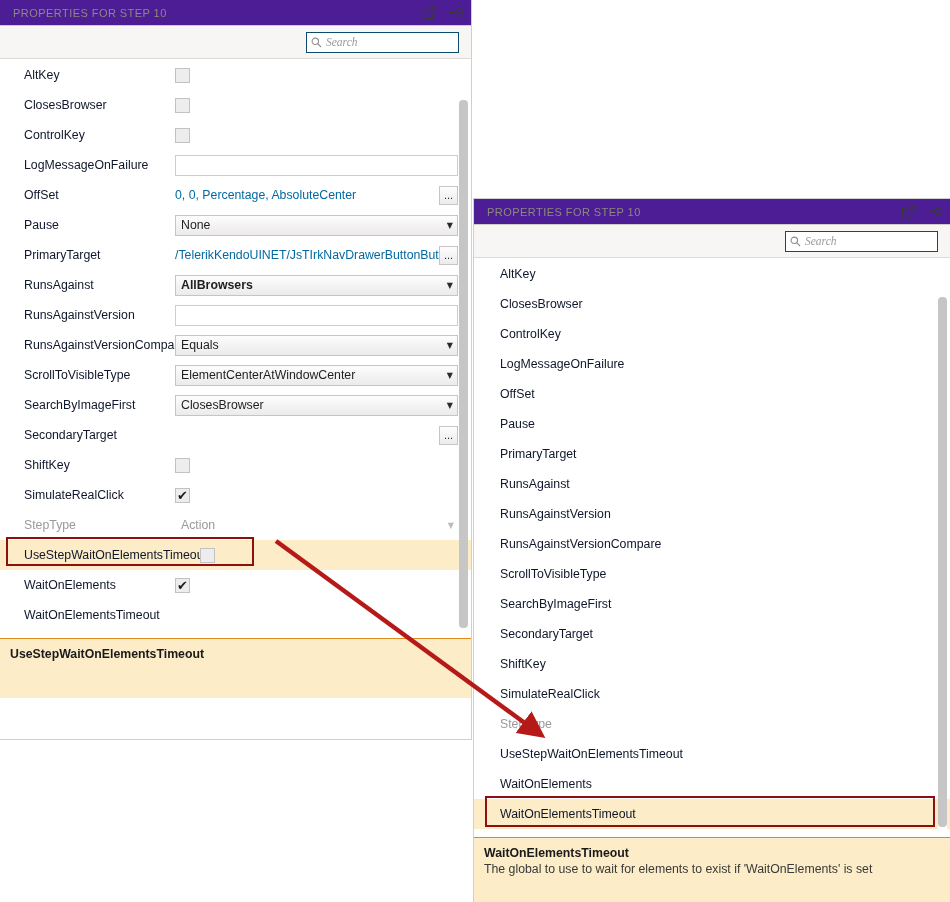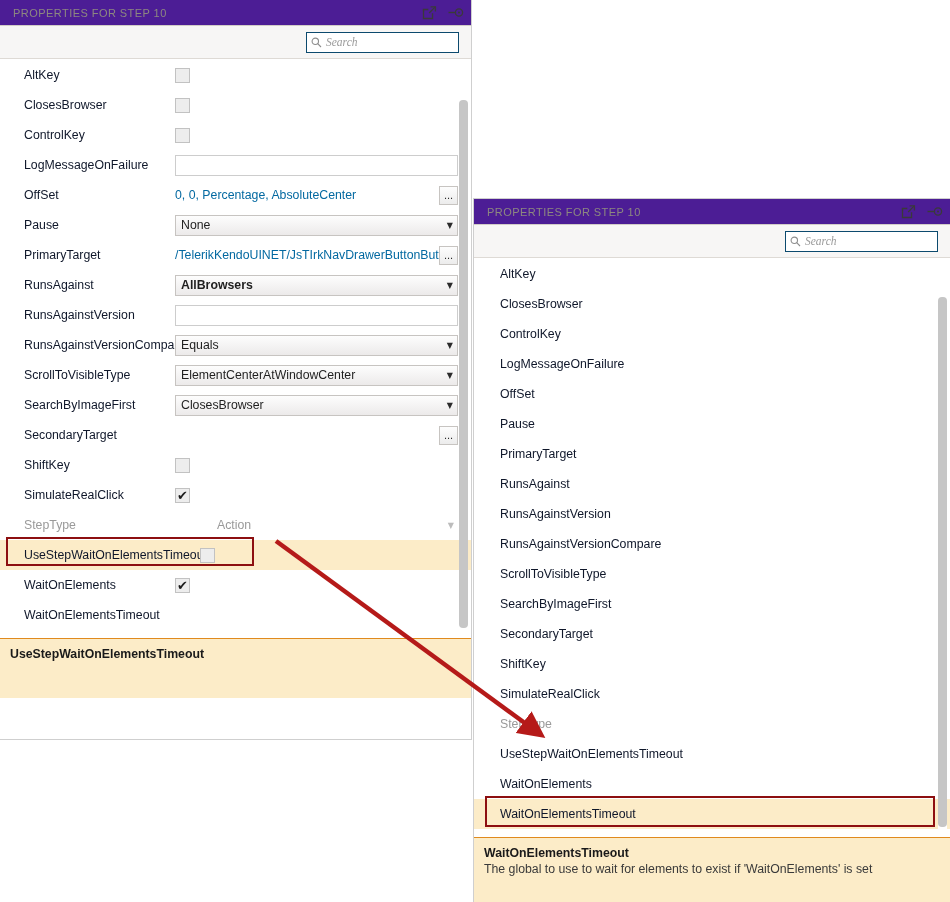--- a/index.html
+++ b/index.html
@@ -355,21 +355,21 @@
         <div class="plabel" style="position: absolute; left: 24px;">SimulateRealClick</div>
         <div class="pval" style="position: absolute; right: auto; left: 175px;">
           <div class="chk">
             <span class="tick">✔</span>
           </div>
         </div>
       </div>
       <div class="prow">
         <div class="plabel disabled" style="position: absolute; left: 24px;">StepType</div>
         <div class="pval" style="position: absolute; right: 13px; left: 175px;">
-          <div class="combo disabled" style="width: 100%; margin-left: 36px;">
+          <div class="combo disabled" style="width: 100%;">
             <span class="ctext">Action</span>
             <span class="carrow">▼</span>
           </div>
         </div>
       </div>
       <div class="prow highlight">
         <div class="plabel" style="position: absolute; left: 24px;">UseStepWaitOnElementsTimeout</div>
         <div class="pval" style="position: absolute; right: auto; left: 200px;">
           <div class="chk"></div>
         </div>

